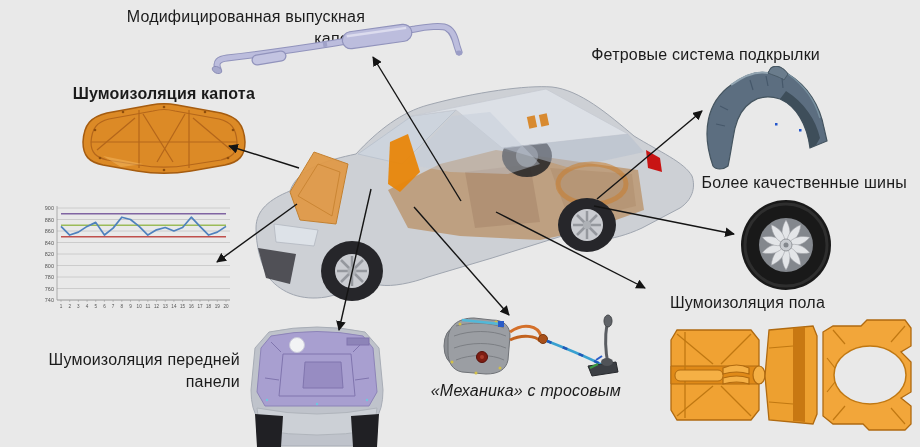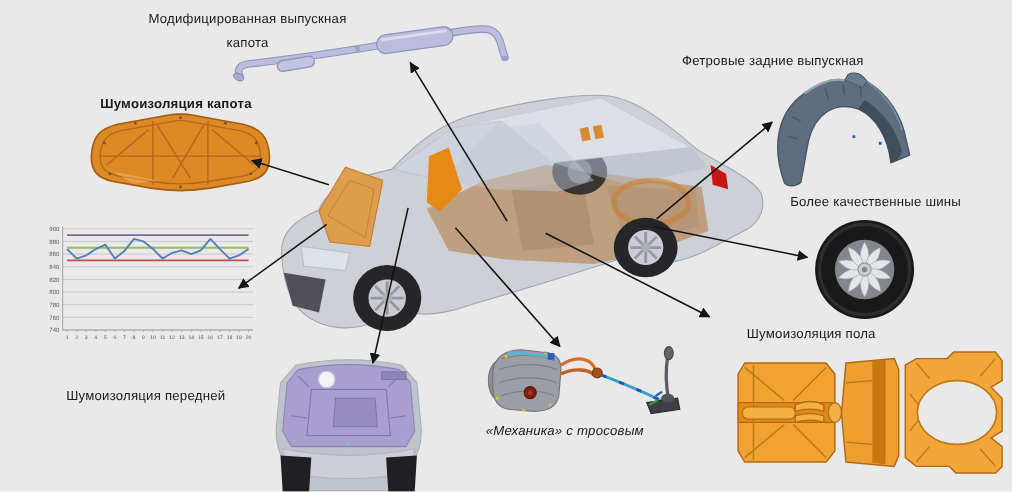--- a/index.html
+++ b/index.html
@@ -2,47 +2,48 @@
 <html><head>
 <meta charset="utf-8">
 <style>
   html,body{margin:0;padding:0;}
   #stage{
     position:relative; width:920px; height:447px; overflow:hidden;
     background:#e9e9e9;
     font-family:"Liberation Sans","DejaVu Sans",sans-serif;
   }
   .lbl{
-    position:absolute; color:#1b1b1b; font-size:12px; line-height:22px;
-    text-align:center; letter-spacing:0.2px;
+    position:absolute; color:#1b1b1b; font-size:16px; line-height:22px;
+    text-align:right; letter-spacing:0.2px;
   }
   .fig{ position:absolute; }
   .fig svg{ display:block; width:100%; height:100%; }
   #arrows-svg{ position:absolute; left:0; top:0; width:920px; height:447px; z-index:10; pointer-events:none; }
   #chart{ position:absolute; }
 </style>
 </head>
 <body>
 
 <div id="stage">
 
   <div class="lbl" style="left:85px;top:6px;width:280px;">
     <div>Модифицированная выпускная</div>
     <div>капота</div>
   </div>
   <div class="lbl" style="left:65px;top:83px;width:190px;font-weight:bold;">Шумоизоляция капота</div>
   <div class="lbl" style="left:25px;top:349px;width:215px;">
     <div>Шумоизоляция передней</div>
+    <div>панели</div>
   </div>
   <div class="lbl" style="left:406px;top:380px;width:215px;font-style:italic;">
     <div>«Механика» с тросовым</div>
   </div>
   <div class="lbl" style="left:650px;top:292px;width:175px;">Шумоизоляция пола</div>
   <div class="lbl" style="left:685px;top:172px;width:222px;">Более качественные шины</div>
-  <div class="lbl" style="left:585px;top:44px;width:235px;">Фетровые задние выпускная</div>
+  <div class="lbl" style="left:585px;top:44px;width:235px;">Фетровые система подкрылки</div>
 
   <div class="fig" style="left:205px;top:18px;width:270px;height:62px;">
     <svg viewBox="0 0 270 62">
       <g>
         <path d="M13,51 C10,44 14,41 22,40 C40,38 80,33 130,25 L210,11 C220,9 238,7 242,10 C248,13 250,20 252,28 L254,34" fill="none" stroke="#9193bc" stroke-width="7" stroke-linecap="round"></path>
         <path d="M13,51 C10,44 14,41 22,40 C40,38 80,33 130,25 L210,11 C220,9 238,7 242,10 C248,13 250,20 252,28 L254,34" fill="none" stroke="#bcbddd" stroke-width="5" stroke-linecap="round"></path>
         <path d="M52,42 L76,38" stroke="#9193bc" stroke-width="11" stroke-linecap="round"></path>
         <path d="M52,42 L76,38" stroke="#c3c4e1" stroke-width="8.5" stroke-linecap="round"></path>
         <ellipse cx="12" cy="52" rx="5" ry="3.2" transform="rotate(25 12 52)" fill="#a7a9cd" stroke="#8487b2" stroke-width="0.8"></ellipse>
         <ellipse cx="254" cy="35" rx="3.2" ry="2.4" fill="#9b9dc6"></ellipse>

